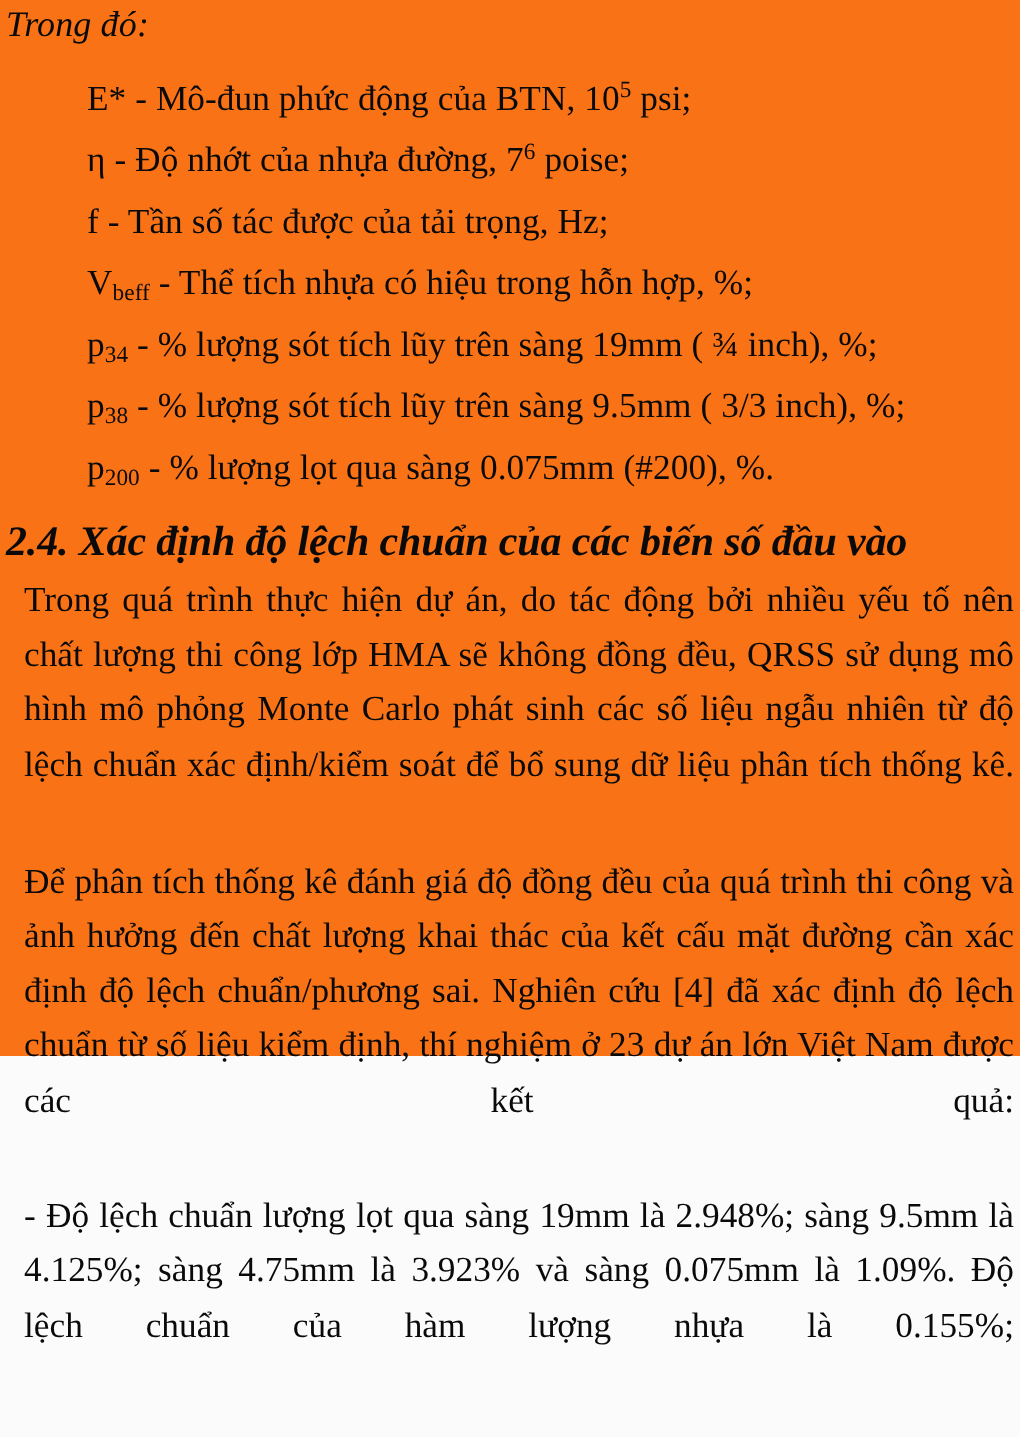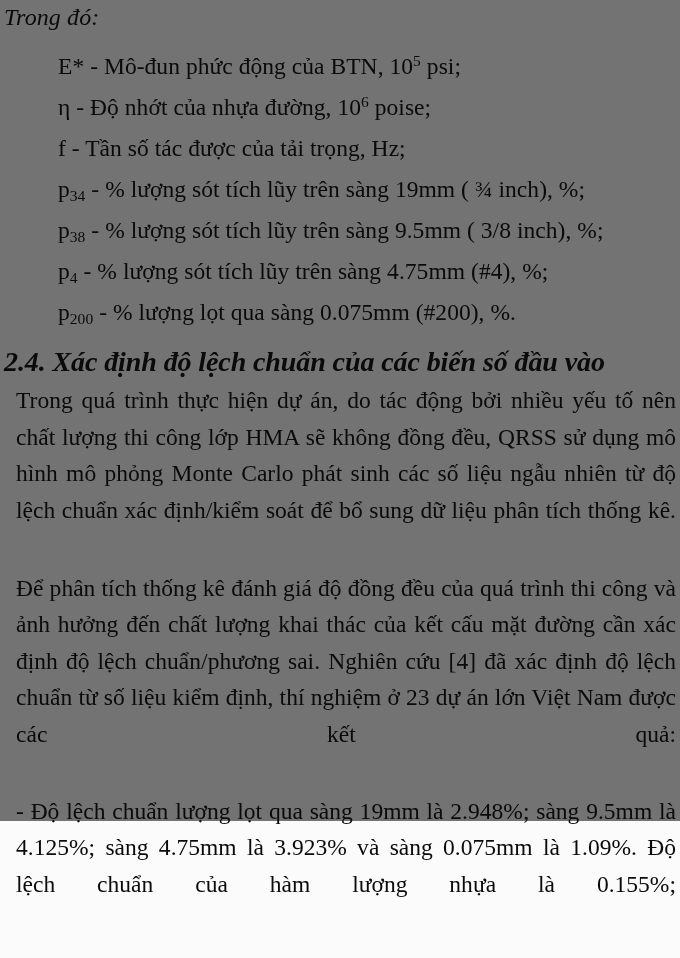--- a/index.html
+++ b/index.html
@@ -12,24 +12,24 @@
     height: 958px;
     background: #fbfbfb;
     font-family: "Liberation Serif", "DejaVu Serif", serif;
     color: #0a0a0a;
     overflow: hidden;
   }
 
   .page {
     position: relative;
     width: 680px;
-    height: 821px;
+    height: 704px;
     box-sizing: border-box;
     padding: 0 4px;
-    background: #737373;
+    background: #f97316;
   }
 
   
   .lead-in {
     font-style: italic;
     font-size: 24px;
     line-height: 30px;
     margin: 0;
     padding-top: 2px;
     letter-spacing: 0.1px;
@@ -98,33 +98,33 @@
 
 <div class="page">
 
   <p class="lead-in">Trong đó:</p>
 
   <ul class="def-list">
     <li class="def-item">
       <span class="sym">E*</span><sub></sub><span> - Mô-đun phức động của BTN, 10</span><sup>5</sup><span> psi;</span>
     </li>
     <li class="def-item">
-      <span class="sym">η</span><sub></sub><span> - Độ nhớt của nhựa đường, 10</span><sup>6</sup><span> poise;</span>
+      <span class="sym">η</span><sub></sub><span> - Độ nhớt của nhựa đường, 7</span><sup>6</sup><span> poise;</span>
     </li>
     <li class="def-item">
       <span class="sym">f</span><sub></sub><span> - Tần số tác được của tải trọng, Hz;</span><sup></sup><span></span>
     </li>
     <li class="def-item">
+      <span class="sym">V</span><sub>beff</sub><span> - Thể tích nhựa có hiệu trong hỗn hợp, %;</span><sup></sup><span></span>
+    </li>
+    <li class="def-item">
       <span class="sym">p</span><sub>34</sub><span> - % lượng sót tích lũy trên sàng 19mm ( ¾ inch), %;</span><sup></sup><span></span>
     </li>
     <li class="def-item">
-      <span class="sym">p</span><sub>38</sub><span> - % lượng sót tích lũy trên sàng 9.5mm ( 3/8 inch), %;</span><sup></sup><span></span>
-    </li>
-    <li class="def-item">
-      <span class="sym">p</span><sub>4</sub><span> - % lượng sót tích lũy trên sàng 4.75mm (#4), %;</span><sup></sup><span></span>
+      <span class="sym">p</span><sub>38</sub><span> - % lượng sót tích lũy trên sàng 9.5mm ( 3/3 inch), %;</span><sup></sup><span></span>
     </li>
     <li class="def-item">
       <span class="sym">p</span><sub>200</sub><span> - % lượng lọt qua sàng 0.075mm (#200), %.</span><sup></sup><span></span>
     </li>
   </ul>
 
   <h2 class="section-heading">2.4. Xác định độ lệch chuẩn của các biến số đầu vào</h2>
 
   <p class="body-par">Trong quá trình thực hiện dự án, do tác động bởi nhiều yếu tố nên chất lượng thi công lớp HMA sẽ không đồng đều, QRSS sử dụng mô hình mô phỏng Monte Carlo phát sinh các số liệu ngẫu nhiên từ độ lệch chuẩn xác định/kiểm soát để bổ sung dữ liệu phân tích thống kê.</p>
 

